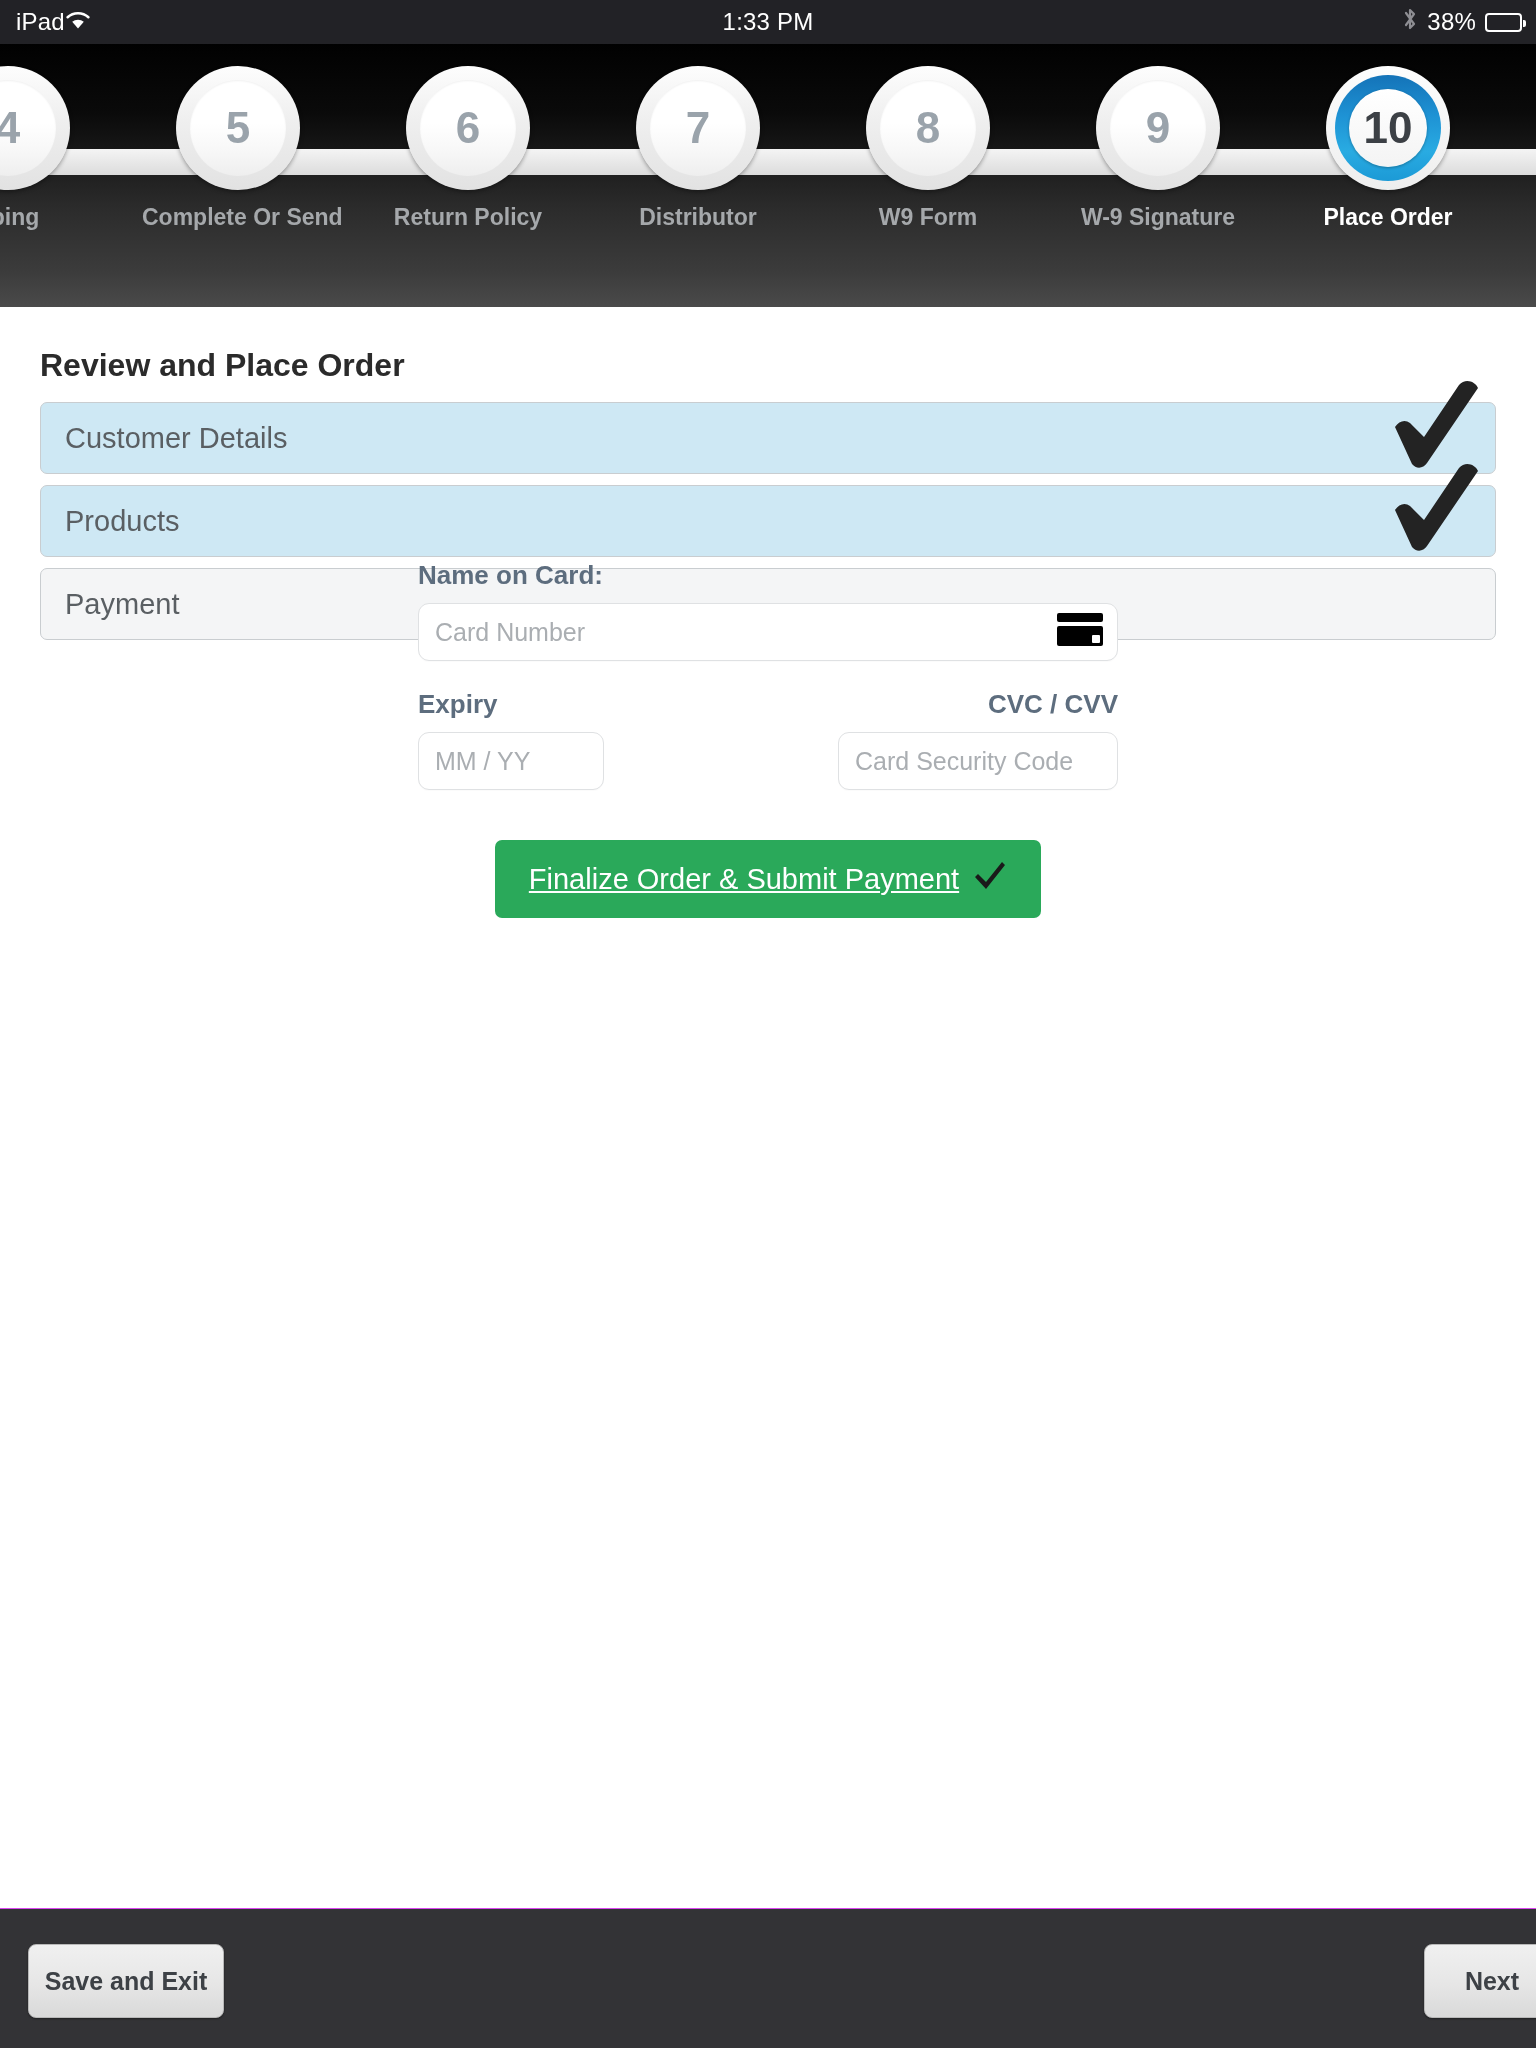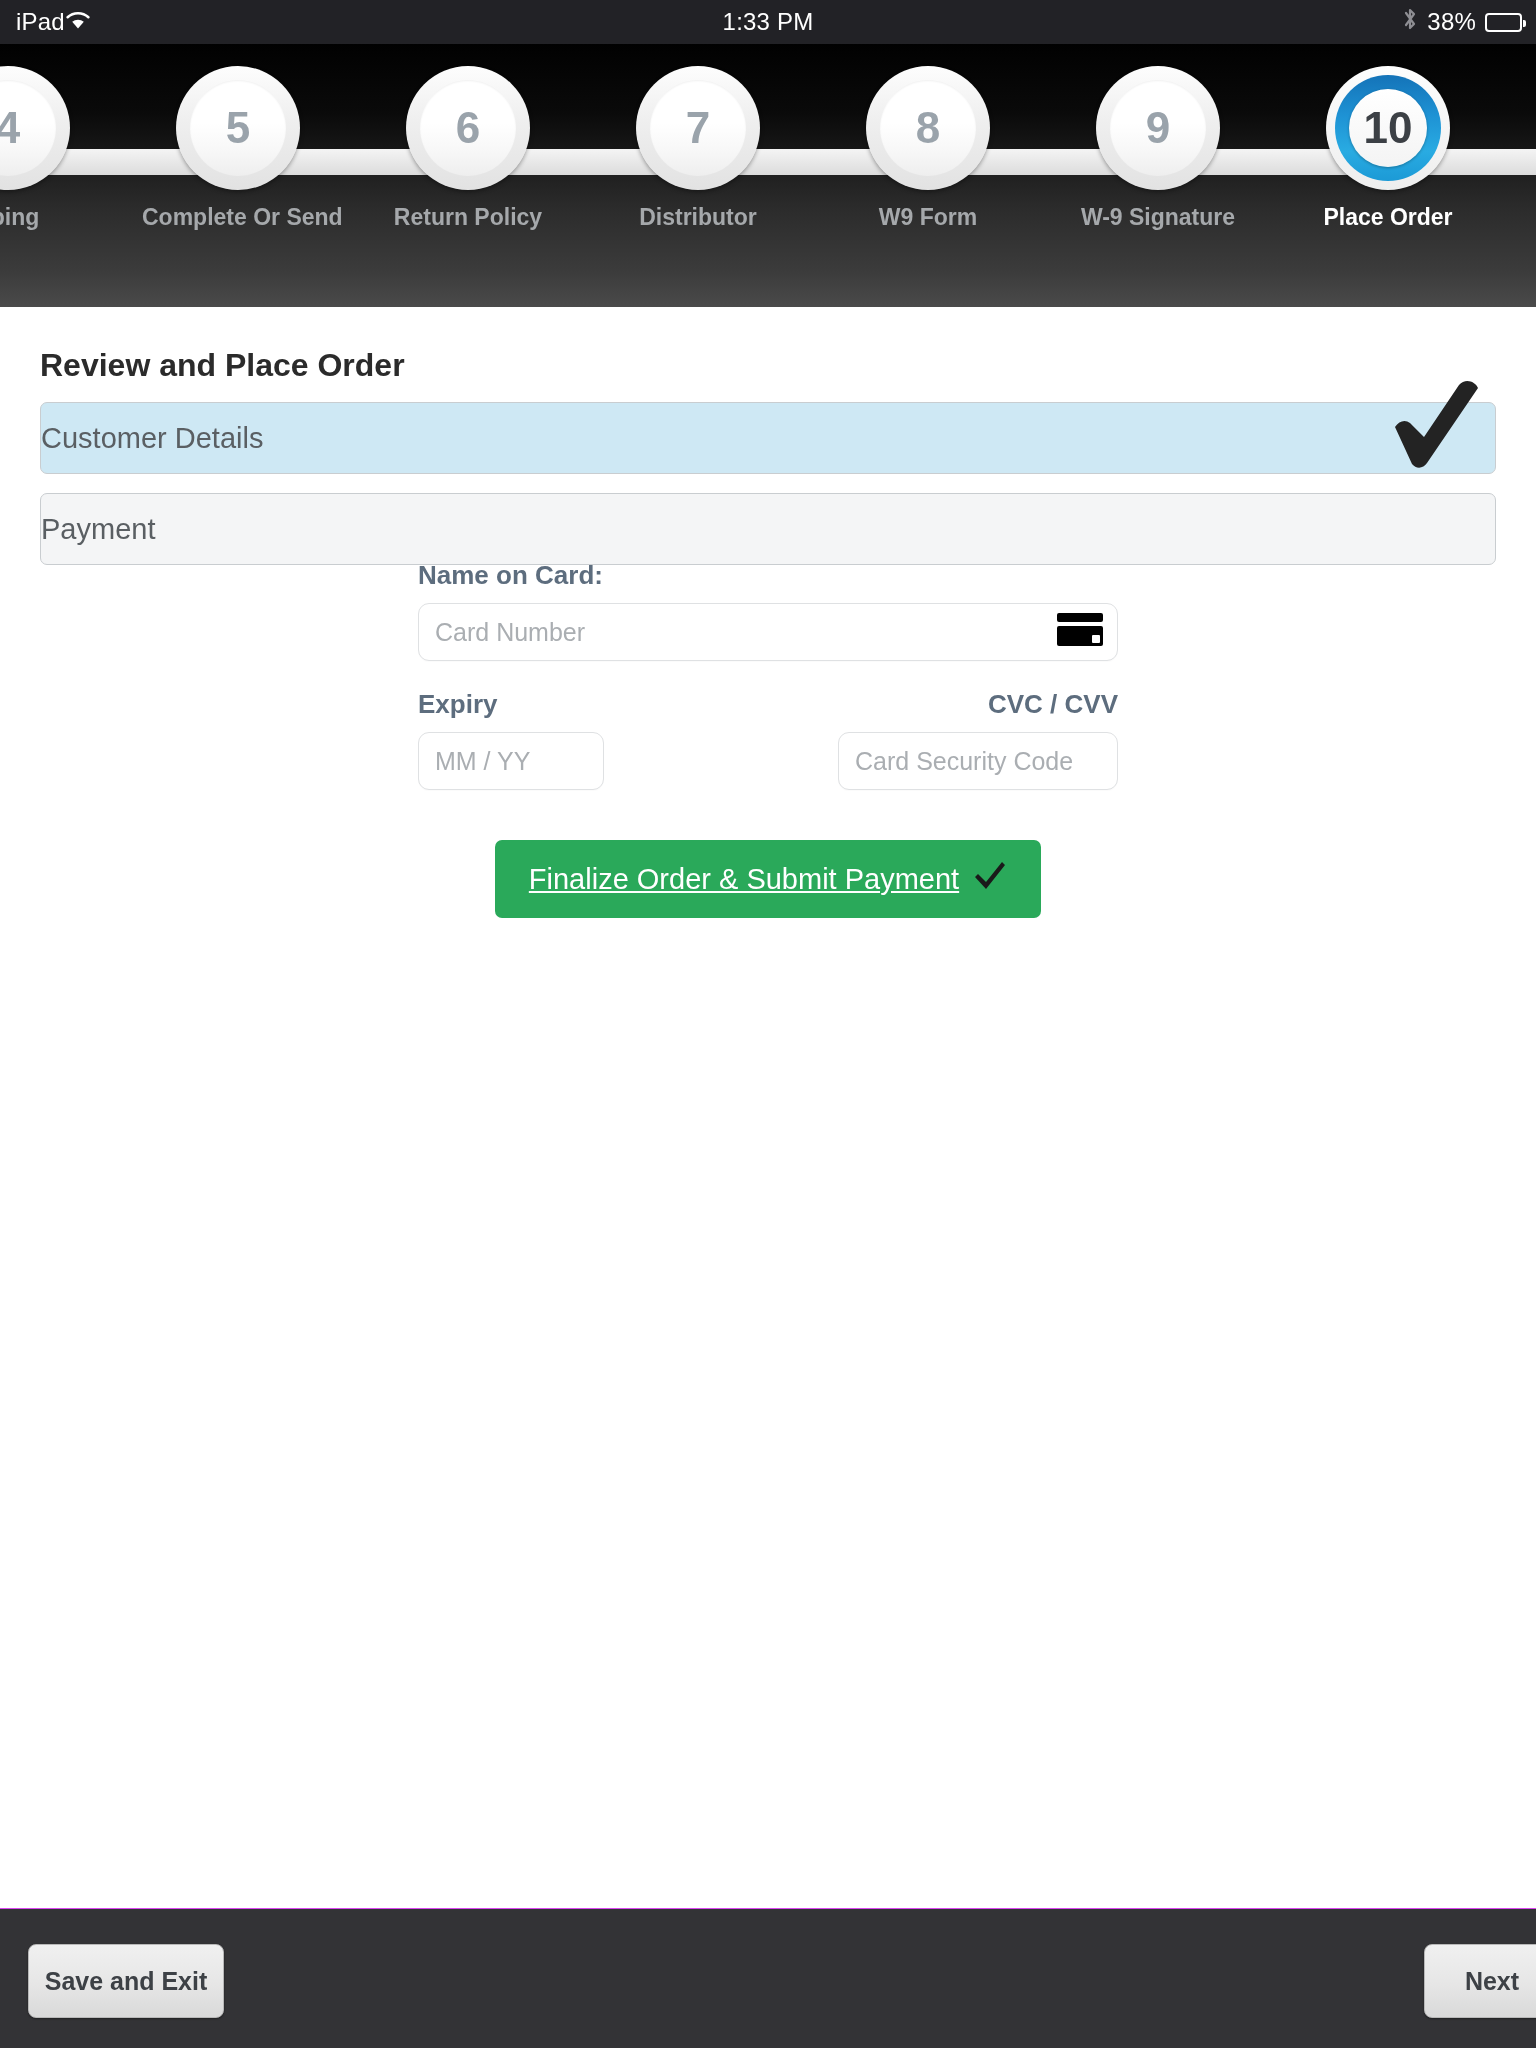--- a/index.html
+++ b/index.html
@@ -177,25 +177,26 @@
   }
 
   .accordion {
     position: absolute;
     top: 95px; left: 40px;
     width: 1456px;
   }
   .acc-row {
     position: relative;
     height: 72px;
-    margin-bottom: 19px;
+    margin-bottom: 11px;
     border-radius: 7px;
     border: 1px solid #c9cdd0;
     display: flex;
     align-items: center;
+    padding-left: 24px;
     font-size: 29px;
     color: #5a5f63;
   }
   .acc-row.done { background: #cee8f4; }
   .acc-row.pending { background: #f4f5f6; }
   .acc-check {
     position: absolute;
     right: 10px;
     top: -24px;
     width: 96px; height: 96px;
@@ -378,20 +379,26 @@
 
     <div class="page-title">Review and Place Order</div>
 
     <div class="accordion" id="accordion">
         <div class="acc-row done">
           <span>Customer Details</span>
           <span class="acc-check"><svg width="96" height="96" viewBox="0 0 96 96">
               <path d="M6 48 C10 42 16 40 21 44 L35 58 L70 6 C76 -1 86 2 89 9 L38 84 C34 90 27 90 23 85 Z" fill="#232323"></path>
             </svg></span>
         </div>
+        <div class="acc-row done">
+          <span>Products</span>
+          <span class="acc-check"><svg width="96" height="96" viewBox="0 0 96 96">
+              <path d="M6 48 C10 42 16 40 21 44 L35 58 L70 6 C76 -1 86 2 89 9 L38 84 C34 90 27 90 23 85 Z" fill="#232323"></path>
+            </svg></span>
+        </div>
         <div class="acc-row pending">
           <span>Payment</span>
         </div>
       </div>
 
     <div class="payform">
 
       <div class="field-label">Name on Card:</div>
       <div class="inp">
         <span>Card Number</span>

